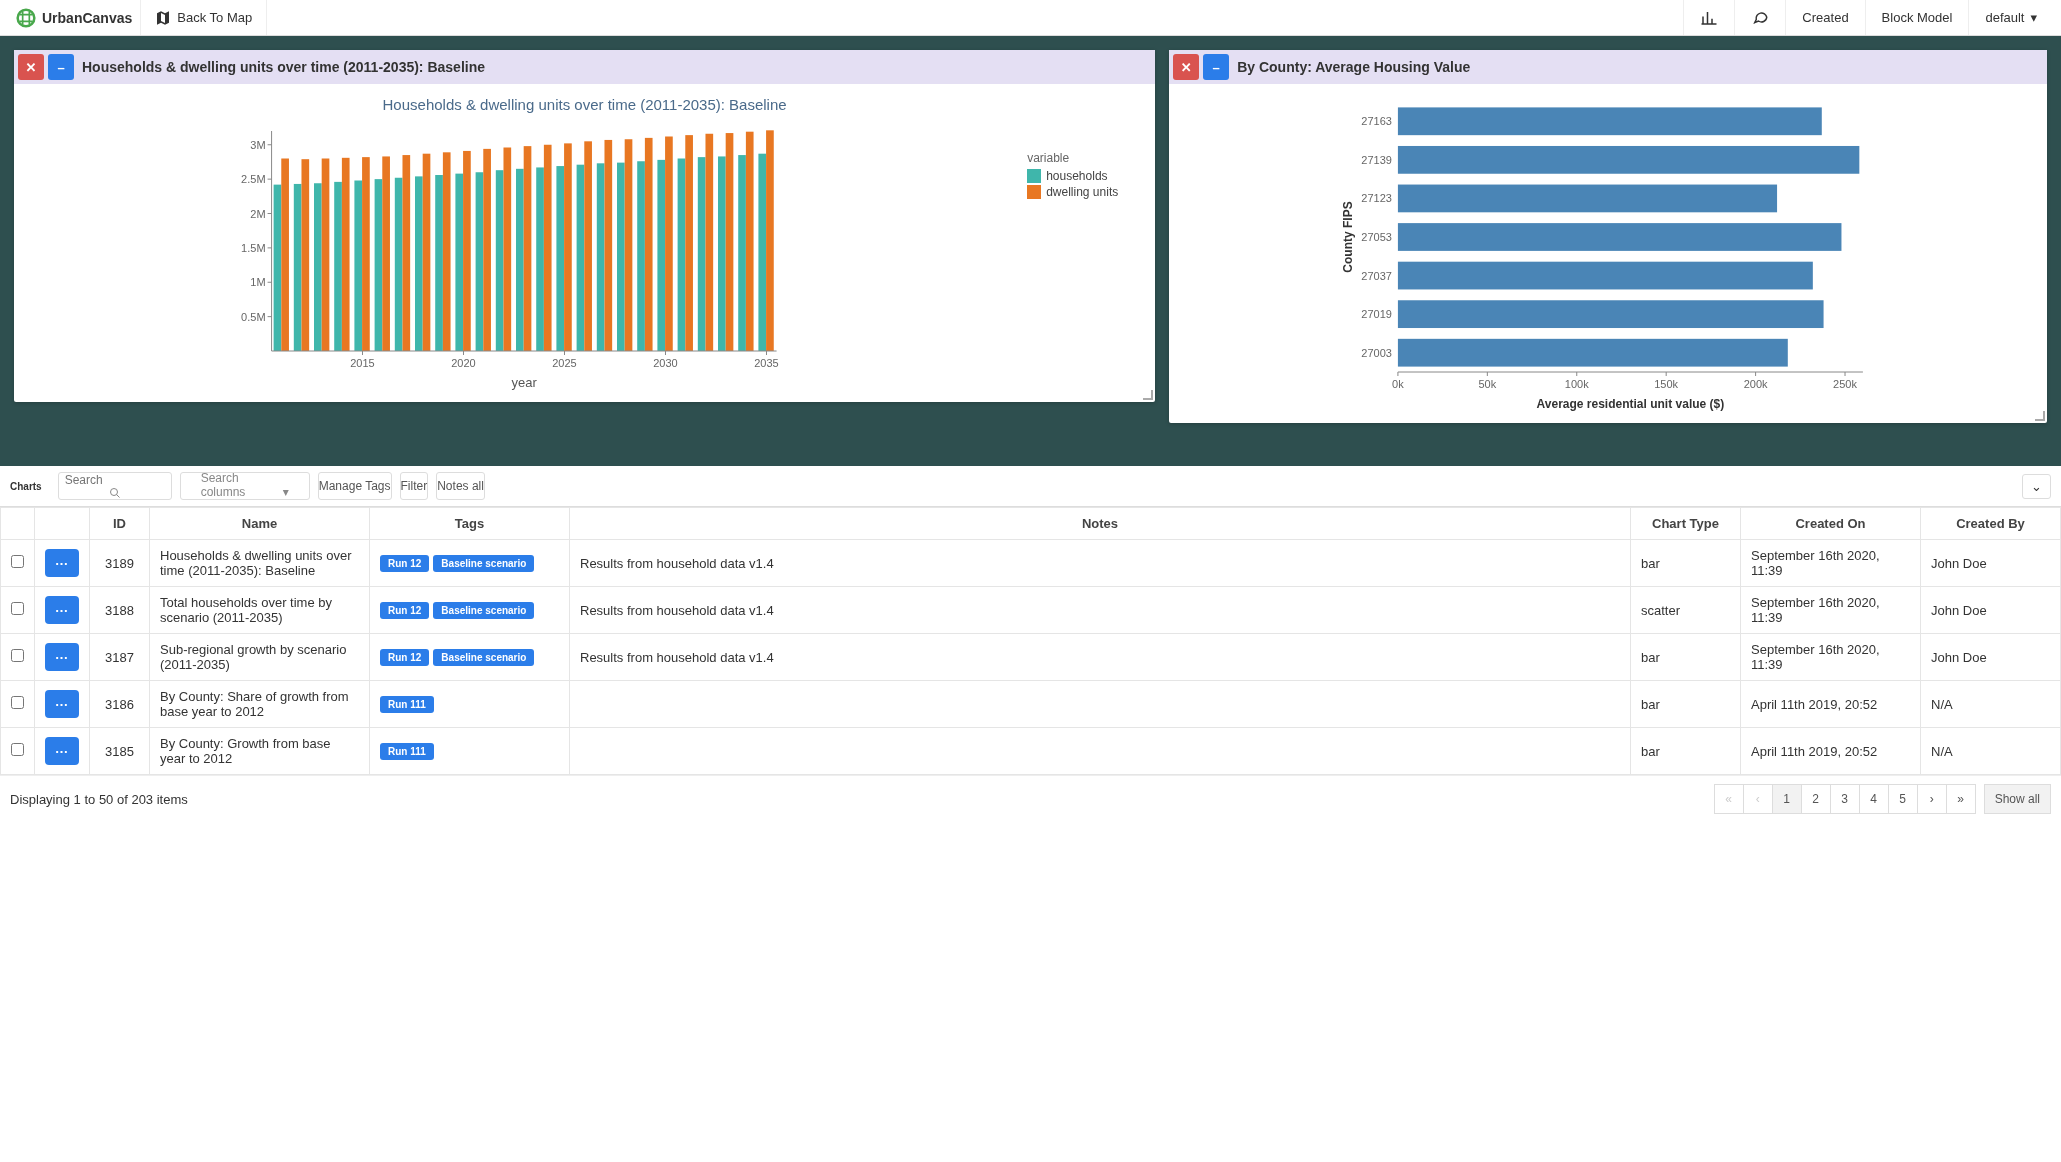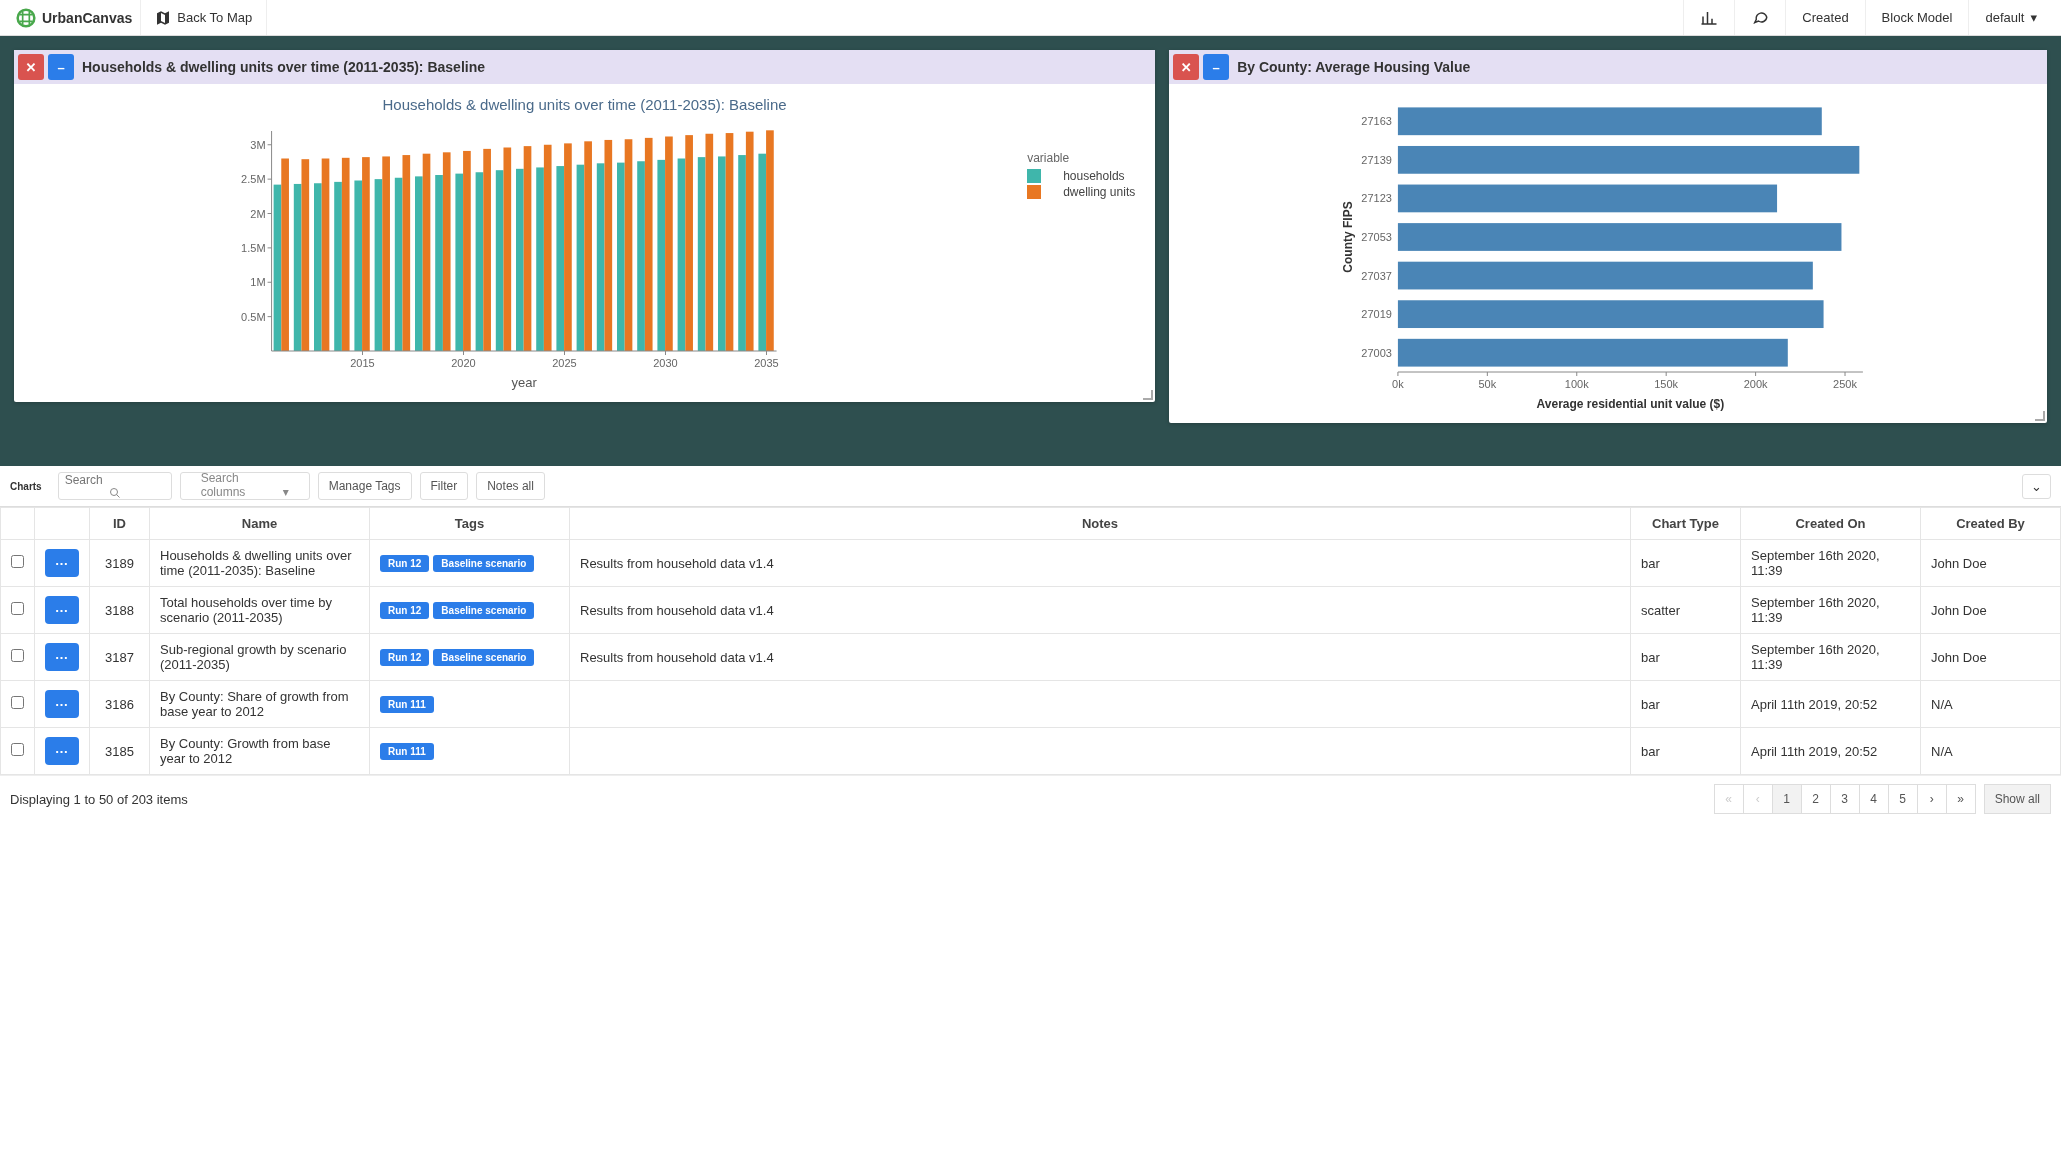--- a/index.html
+++ b/index.html
@@ -20,32 +20,32 @@
   .ph-min{ background:#2b7de9;}
   .ph-title{ font-weight:600; font-size:14px; margin-left:4px; color:#333;}
   .panel-body { padding:8px; position:relative;}
   .plot-title { text-align:center; color:#4a6a8a; font-size:15px; margin:4px 0 8px;}
   .resize-handle { position:absolute; right:2px; bottom:2px; width:10px; height:10px; border-right:2px solid #aaa; border-bottom:2px solid #aaa;}
 
   .chart1-wrap { display:flex; }
   .chart1-plot { position:relative; flex:1;}
   .chart1-legend { width:120px; font-size:12px; color:#444; padding-top:30px;margin-left:36px;}
   .legend-title { color:#666; margin-bottom:4px;}
-  .legend-item { display:flex; align-items:center; gap:22px; margin-bottom:2px;text-align:center;}
+  .legend-item { display:flex; align-items:center; gap:5px; margin-bottom:2px;text-align:center;}
   .legend-sw { width:14px; height:14px;}
 
   svg text { font-family:inherit; }
 
   .table-area { background:#fff; }
   .toolbar { display:flex; align-items:center; gap:8px; padding:6px 10px; border-bottom:1px solid #ddd;}
   .toolbar-title { font-size:10px; font-weight:600; color:#333; margin-right:8px;}
   .searchbox { display:flex; align-items:center; border:1px solid #ddd; border-radius:3px; height:28px; padding:0 6px; background:#fff;flex-direction:column;}
   .searchbox input { border:none; outline:none; width:100px; font-size:12px;}
   .dropdown { display:flex; align-items:flex-end; justify-content:space-between; border:1px solid #ddd; border-radius:3px; height:28px; padding:0 20px; width:130px; font-size:12px; color:#888; cursor:pointer;}
-  .linkbtn { height:28px; display:flex; align-items:center; padding:0 10px; border:1px solid #ddd; border-radius:3px; font-size:12px; color:#555; cursor:pointer; background:#fff;}
+  .linkbtn { height:28px; display:flex; align-items:center; padding:0 0; border:1px solid #ddd; border-radius:3px; font-size:12px; color:#555; cursor:pointer; background:#fff;}
   .expand-right { margin-left:auto; padding:4px 8px; border:1px solid #ddd; border-radius:3px; cursor:pointer;}
 
   table.grid { width:100%; border-collapse:collapse; font-size:13px;}
   table.grid th, table.grid td { border:1px solid #e5e5e5; padding:8px 10px; text-align:left; vertical-align:middle;}
   table.grid th { font-weight:600; color:#444; background:#fff; text-align:center;}
   table.grid td.center{ text-align:center;}
   .rowmenu { width:34px; height:28px; background:#2b7de9; border-radius:4px; color:#fff; display:flex; align-items:center; justify-content:center; cursor:pointer; font-weight:bold; letter-spacing:1px;}
   .tag { display:inline-block; background:#2b7de9; color:#fff; font-size:10px; font-weight:600; padding:3px 8px; border-radius:3px; margin-right:4px;}
 
   .footer { display:flex; align-items:center; justify-content:space-between; padding:8px 10px; border-top:1px solid #eee;}

